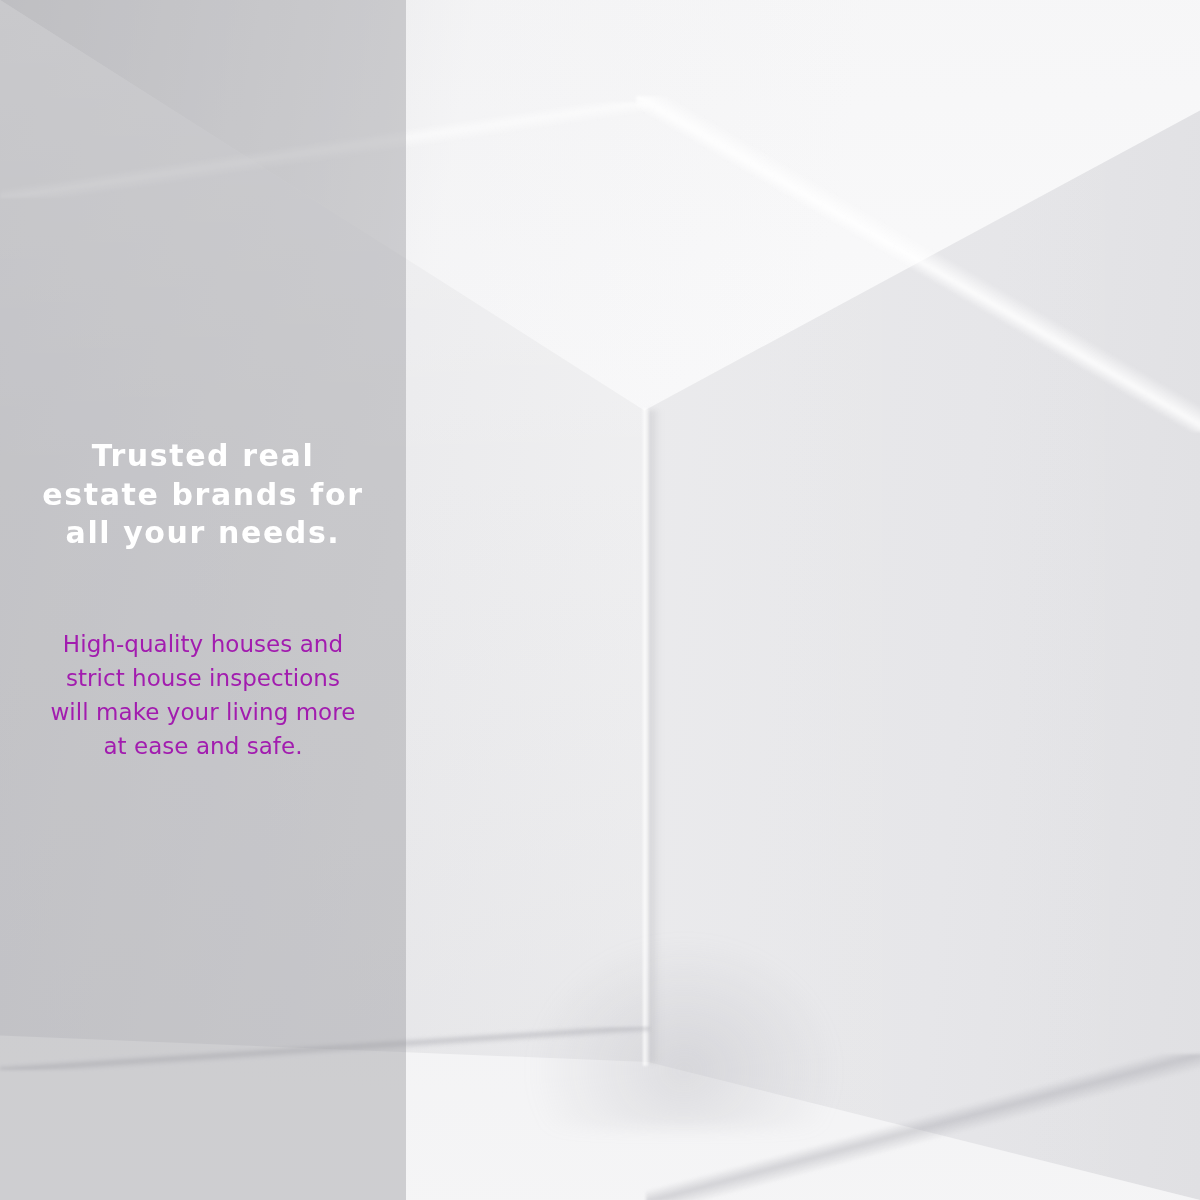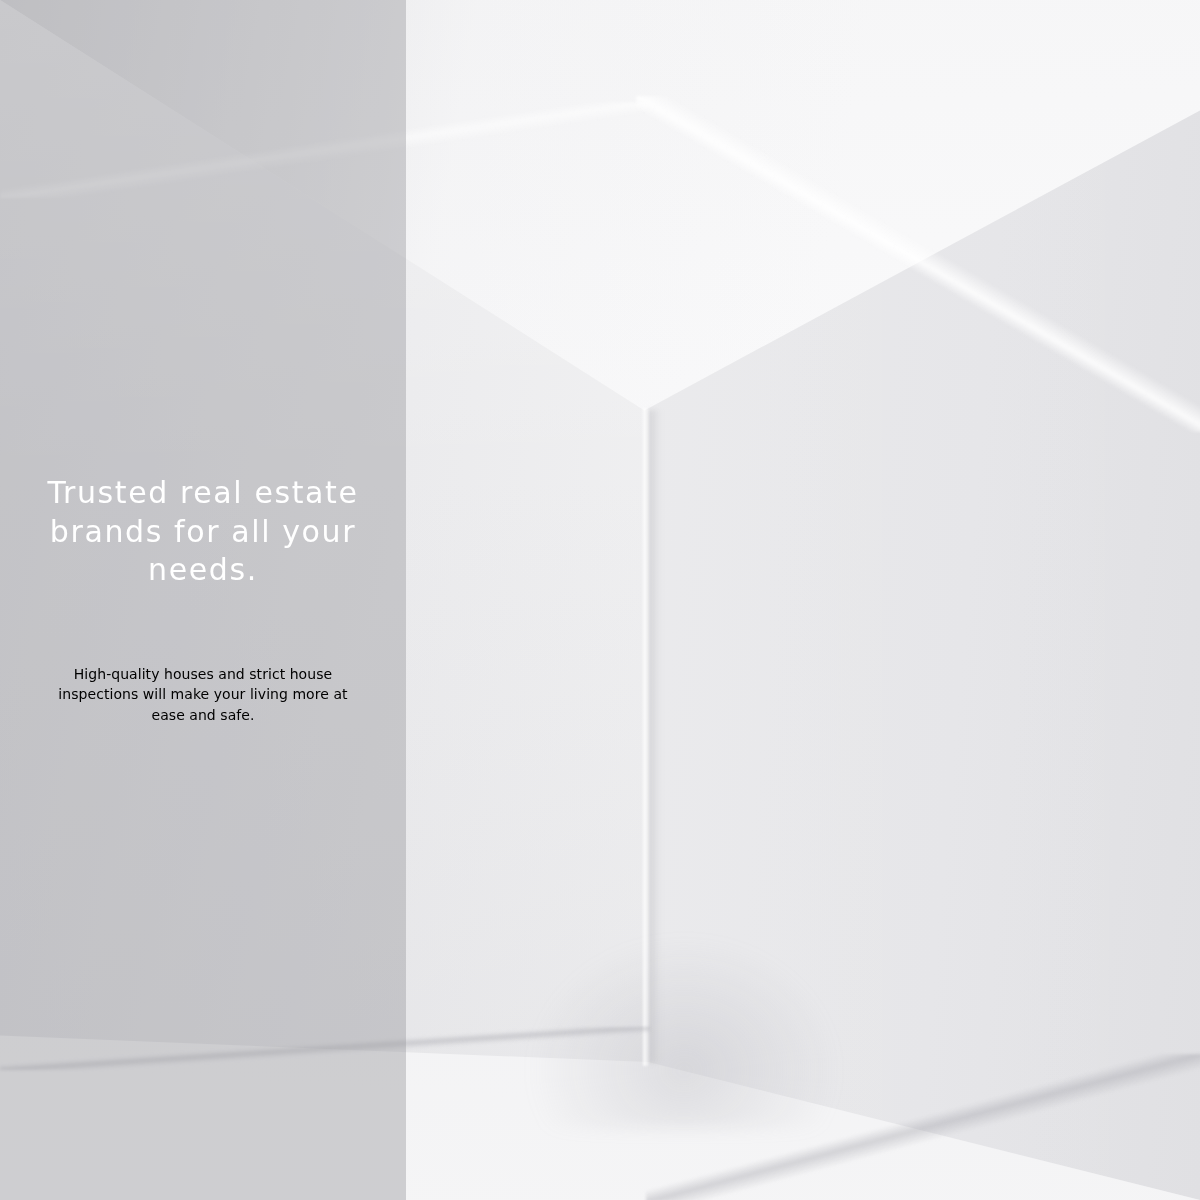--- a/index.html
+++ b/index.html
@@ -198,21 +198,21 @@
     align-items: center;
     text-align: center;
     color: #ffffff;
     padding: 0 18px;
     box-sizing: border-box;
   }
 
   .eyebrow {
     font-size: 30px;
     line-height: 1.28;
-    font-weight: 400;
+    font-weight: 700;
     letter-spacing: 1.6px;
     color: #ffffff;
     margin: 0;
     max-width: 340px;
   }
 
   .headline {
     font-size: 82px;
     line-height: 0.99;
     font-weight: 700;
@@ -220,25 +220,25 @@
     color: #ffffff;
     margin: 62px 0 0 0;
     max-width: 330px;
   }
 
   .headline .hl-line {
     display: block;
   }
 
   .subcopy {
-    font-size: 14px;
+    font-size: 23px;
     line-height: 1.48;
     font-weight: 400;
     letter-spacing: 0.05px;
-    color: #000000;
+    color: #a21caf;
     margin: 74px 0 0 0;
     max-width: 318px;
   }
 </style>
 </head>
 <body>
 
 <div class="poster">
 
   <div class="scene">

